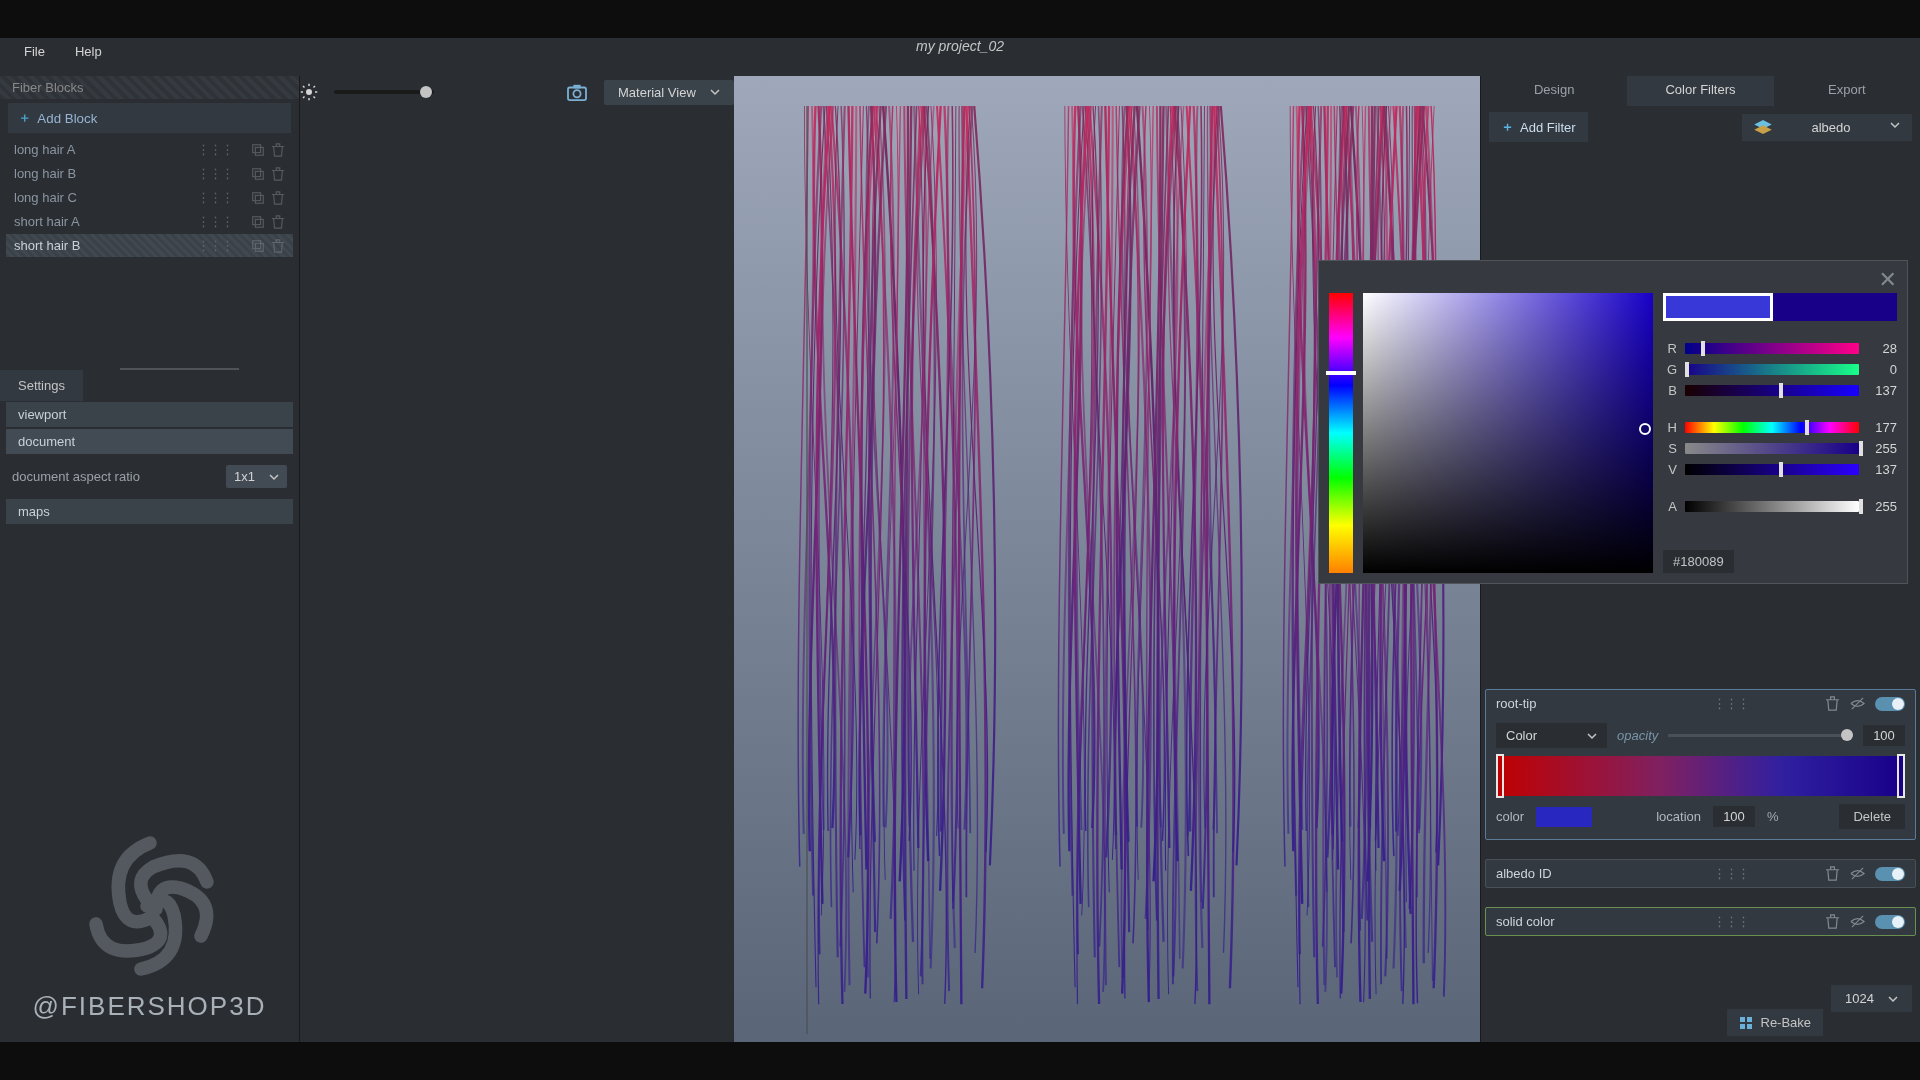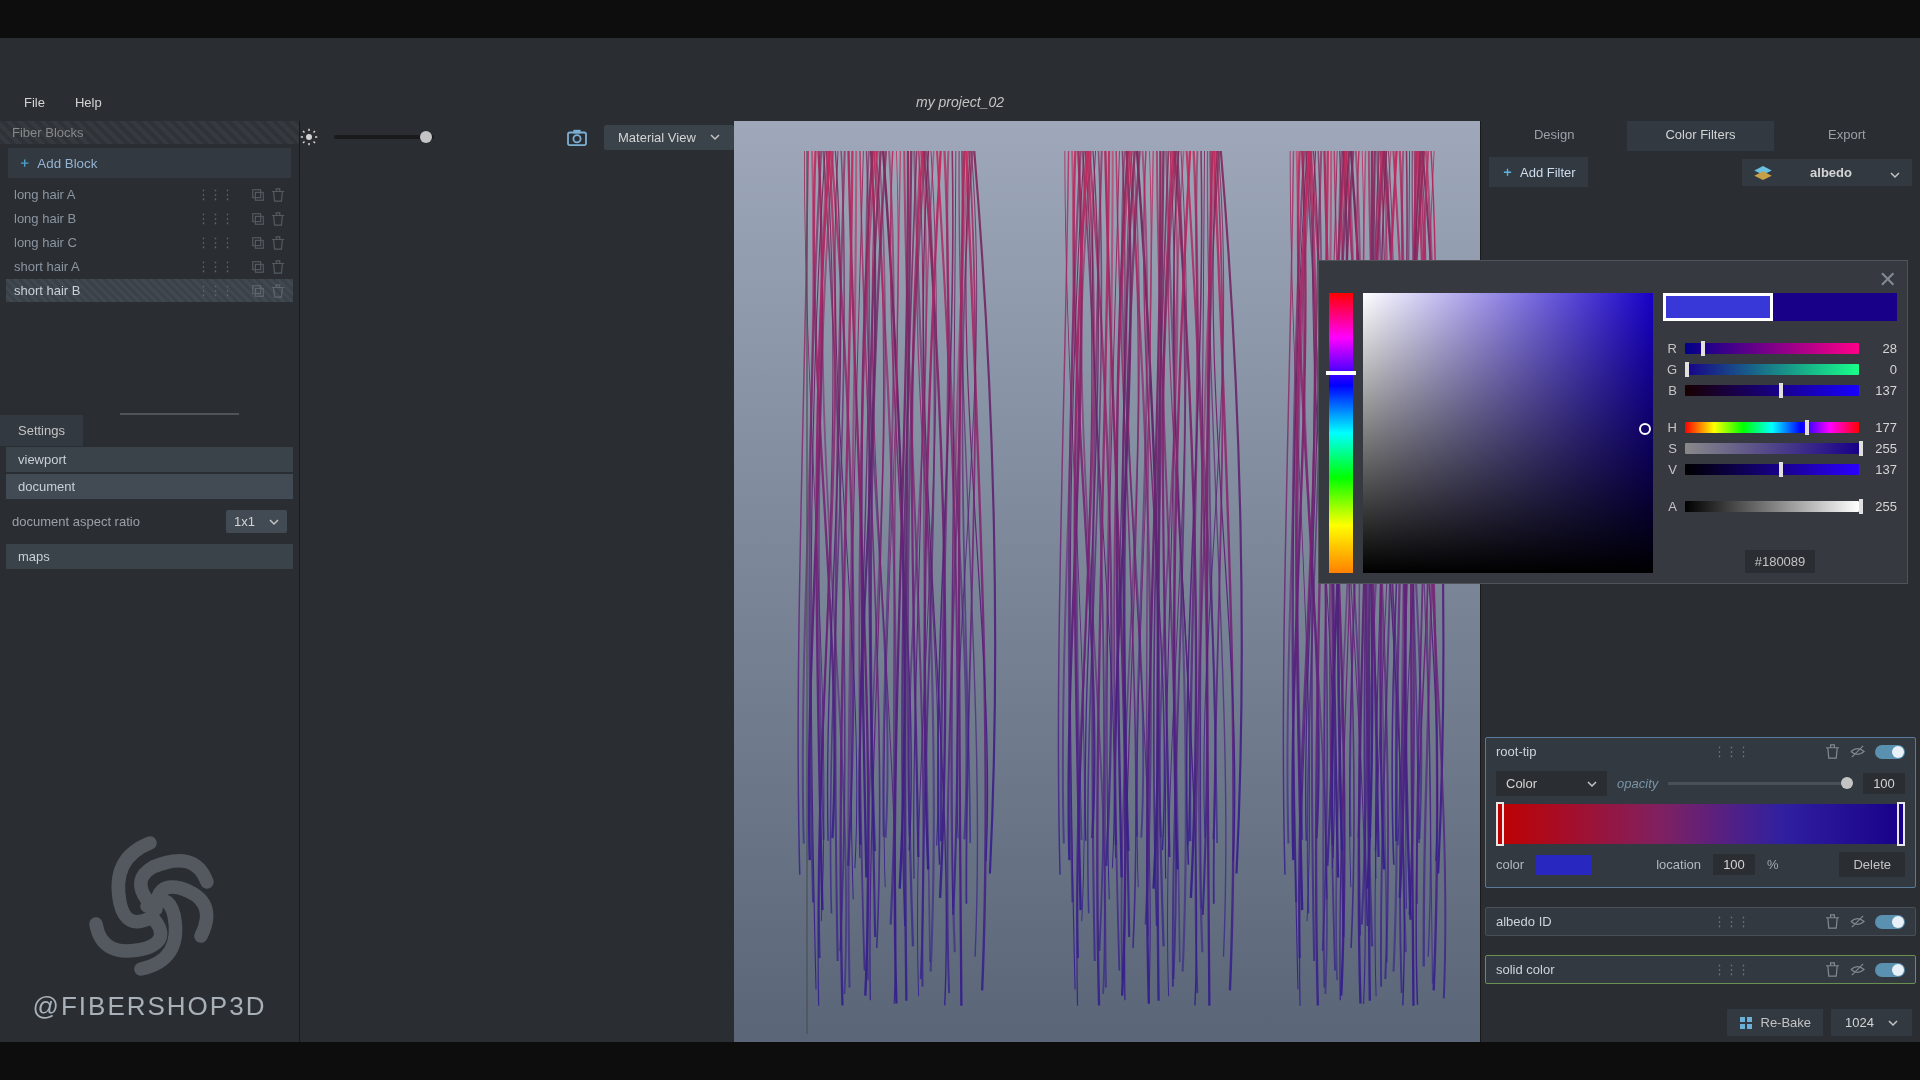--- a/index.html
+++ b/index.html
@@ -5,21 +5,21 @@
 * { margin: 0; padding: 0; box-sizing: border-box; font-family: -apple-system, BlinkMacSystemFont, "Segoe UI", Arial, sans-serif; }
 body { background: #1a1a1a; color: #b8b8b8; font-size: 13px; overflow: hidden; width: 1920px; height: 1080px; }
 
 
 .letterbox-top { position: absolute; top: 0; left: 0; right: 0; height: 38px; background: #0d0d0d; }
 .letterbox-bottom { position: absolute; bottom: 0; left: 0; right: 0; height: 38px; background: #0d0d0d; }
 
 .app-frame { position: absolute; top: 38px; bottom: 38px; left: 0; right: 0; background: #2a2e33; display: flex; flex-direction: column; }
 
 
-.menubar { height: 38px; display: flex; align-items: center; background: #2a2e33; position: relative; margin-top: 45px; }
+.menubar { height: 38px; display: flex; align-items: flex-start; background: #2a2e33; position: relative; }
 .menu-items { display: flex; gap: 2px; padding-left: 10px; }
 .menu-item { padding: 6px 14px; cursor: pointer; color: #d4d4d4; }
 .title { position: absolute; left: 50%; transform: translateX(-50%); font-style: italic; color: #c4c4c4; font-size: 14px; }
 
 
 .main-layout { flex: 1; display: flex; min-height: 0; }
 
 
 .left-panel { width: 300px; background: #2a2e33; display: flex; flex-direction: column; border-right: 1px solid #1a1a1a; }
 .fiber-blocks-header { padding: 4px 12px; color: #888; font-size: 13px; background: repeating-linear-gradient(45deg, #2f3338, #2f3338 4px, #343a40 4px, #343a40 8px); }
@@ -59,41 +59,41 @@
 .hair-canvas { position:absolute; top:30px; left:0; right:0; bottom:8px; overflow:hidden; }
 .edge-line { position:absolute; width:2px; background:#4a4e55; opacity:0.6; top:0; bottom:0; }
 
 
 .right-panel { width: 440px; background: #2a2e33; display:flex; flex-direction:column; border-left: 1px solid #1a1a1a; }
 .right-tabs { display:flex; height: 30px; }
 .right-tab { flex:1; text-align:center; padding: 6px 0; color:#9aa0a8; cursor:pointer; }
 .right-tab.active { background:#323940; color:#d4d4d4; }
 .filter-bar { display:flex; align-items:center; padding: 6px 8px; gap:8px; }
 .add-filter-btn { background:#323940; padding: 6px 12px; display:flex; align-items:center; gap:6px; color:#cde; cursor:pointer; }
-.channel-select { margin-left:auto; background:#323940; padding:6px 12px; display:flex; align-items:flex-end; gap:10px; color:#d4d4d4; width: 170px; justify-content:space-between;font-weight:bold; }
+.channel-select { margin-left:auto; background:#323940; padding:6px 12px; display:flex; align-items:flex-start; gap:10px; color:#d4d4d4; width: 170px; justify-content:space-between; }
 .layer-icon { width:18px; height:14px; }
 
 
 .color-panel { position:absolute; top: 260px; right:12px; width: 590px; background:#363a40; border:1px solid #505459; padding: 10px; z-index:5; }
 .color-close { position:absolute; top:6px; right:10px; font-size:22px; color:#808890; cursor:pointer; }
 .color-top { display:flex; gap:10px; margin-top: 22px; }
 .hue-bar { width:24px; height: 280px; background: linear-gradient(180deg, #ff0000 0%, #ff00ff 16%, #0000ff 33%, #00ffff 50%, #00ff00 66%, #ffff00 83%, #ff8000 100%); position:relative; }
 .hue-bar .marker { position:absolute; left:-3px; width:30px; height:4px; background:#fff; top: 78px; }
 .sv-box { width: 290px; height: 280px; position:relative; background: linear-gradient(0deg, #000 0%, transparent 100%), linear-gradient(90deg, #fff 0%, #1800c8 100%); }
 .sv-cursor { position:absolute; width:12px; height:12px; border:2px solid #fff; border-radius:50%; right:2px; top: 130px; }
 .picker-right { flex:1; display:flex; flex-direction:column; gap:6px; }
 .swatch-row { display:flex; height:28px; }
 .swatch-old { flex:1; background:#3838d8; border:3px solid #fff; }
 .swatch-new { flex:1.2; background:#180089; }
 .slider-row { display:flex; align-items:center; gap:8px; font-size:13px; }
 .slider-label { width:14px; text-align:right; color:#c4c4c4; }
 .slider-track { flex:1; height:11px; position:relative; border-radius:1px; }
 .slider-thumb { position:absolute; top:-2px; width:4px; height:15px; background:#e0e0e0; }
 .slider-val { width:30px; text-align:right; color:#d4d4d4; }
-.hex-row { display:flex; justify-content:center; margin-top:auto; }
+.hex-row { display:flex; justify-content:flex-start; margin-top:auto; }
 .hex-box { background:#2a2e33; padding:4px 10px; color:#c4c4c4; }
 
 
 .filter-stack { margin-top: auto; padding: 4px 4px 0 4px; }
 .filter-item { background:#323940; border:1px solid #4a5058; margin-bottom:19px; border-radius:2px; }
 .filter-head { display:flex; align-items:center; padding:6px 10px; gap:8px; }
 .filter-title { flex:1; color:#cdd4dc; }
 .filter-handle { color:#707880; letter-spacing:-1px; }
 .filter-icons { display:flex; gap:10px; align-items:center; }
 .mini-icon { width:15px; height:15px; fill:#808890; }
@@ -111,21 +111,21 @@
 .color-row { display:flex; align-items:center; gap:12px; margin-top:8px; }
 .color-label { color:#b0b8c0; }
 .color-swatch-small { width:56px; height:20px; background:#2828c0; }
 .loc-label { color:#b0b8c0; }
 .loc-input { background:#2a2e33; padding:3px 8px; color:#d4d4d4; width:42px; text-align:center; }
 .loc-pct { color:#a0a8b0; }
 .delete-btn { margin-left:auto; background:#2a2e33; padding:5px 14px; color:#c4c4c4; }
 .green-border { border-color:#6a9050; }
 
 .bake-bar { display:flex; align-items:center; justify-content:flex-end; padding:6px 8px; gap:8px; }
-.rebake-btn { background:#323940; padding:6px 12px; display:flex; align-items:center; gap:8px; color:#c4c4c4; }
+.rebake-btn { background:#323940; padding:6px 12px; display:flex; align-items:center; gap:8px; color:#c4c4c4;margin-top:48px; }
 .res-select { background:#323940; padding:6px 14px; display:flex; align-items:center; gap:14px; color:#d4d4d4; }
 </style>
 </head>
 <body>
 
 <div class="letterbox-top"></div>
 <div class="letterbox-bottom"></div>
 
 <div class="app-frame">
   <div class="menubar">

